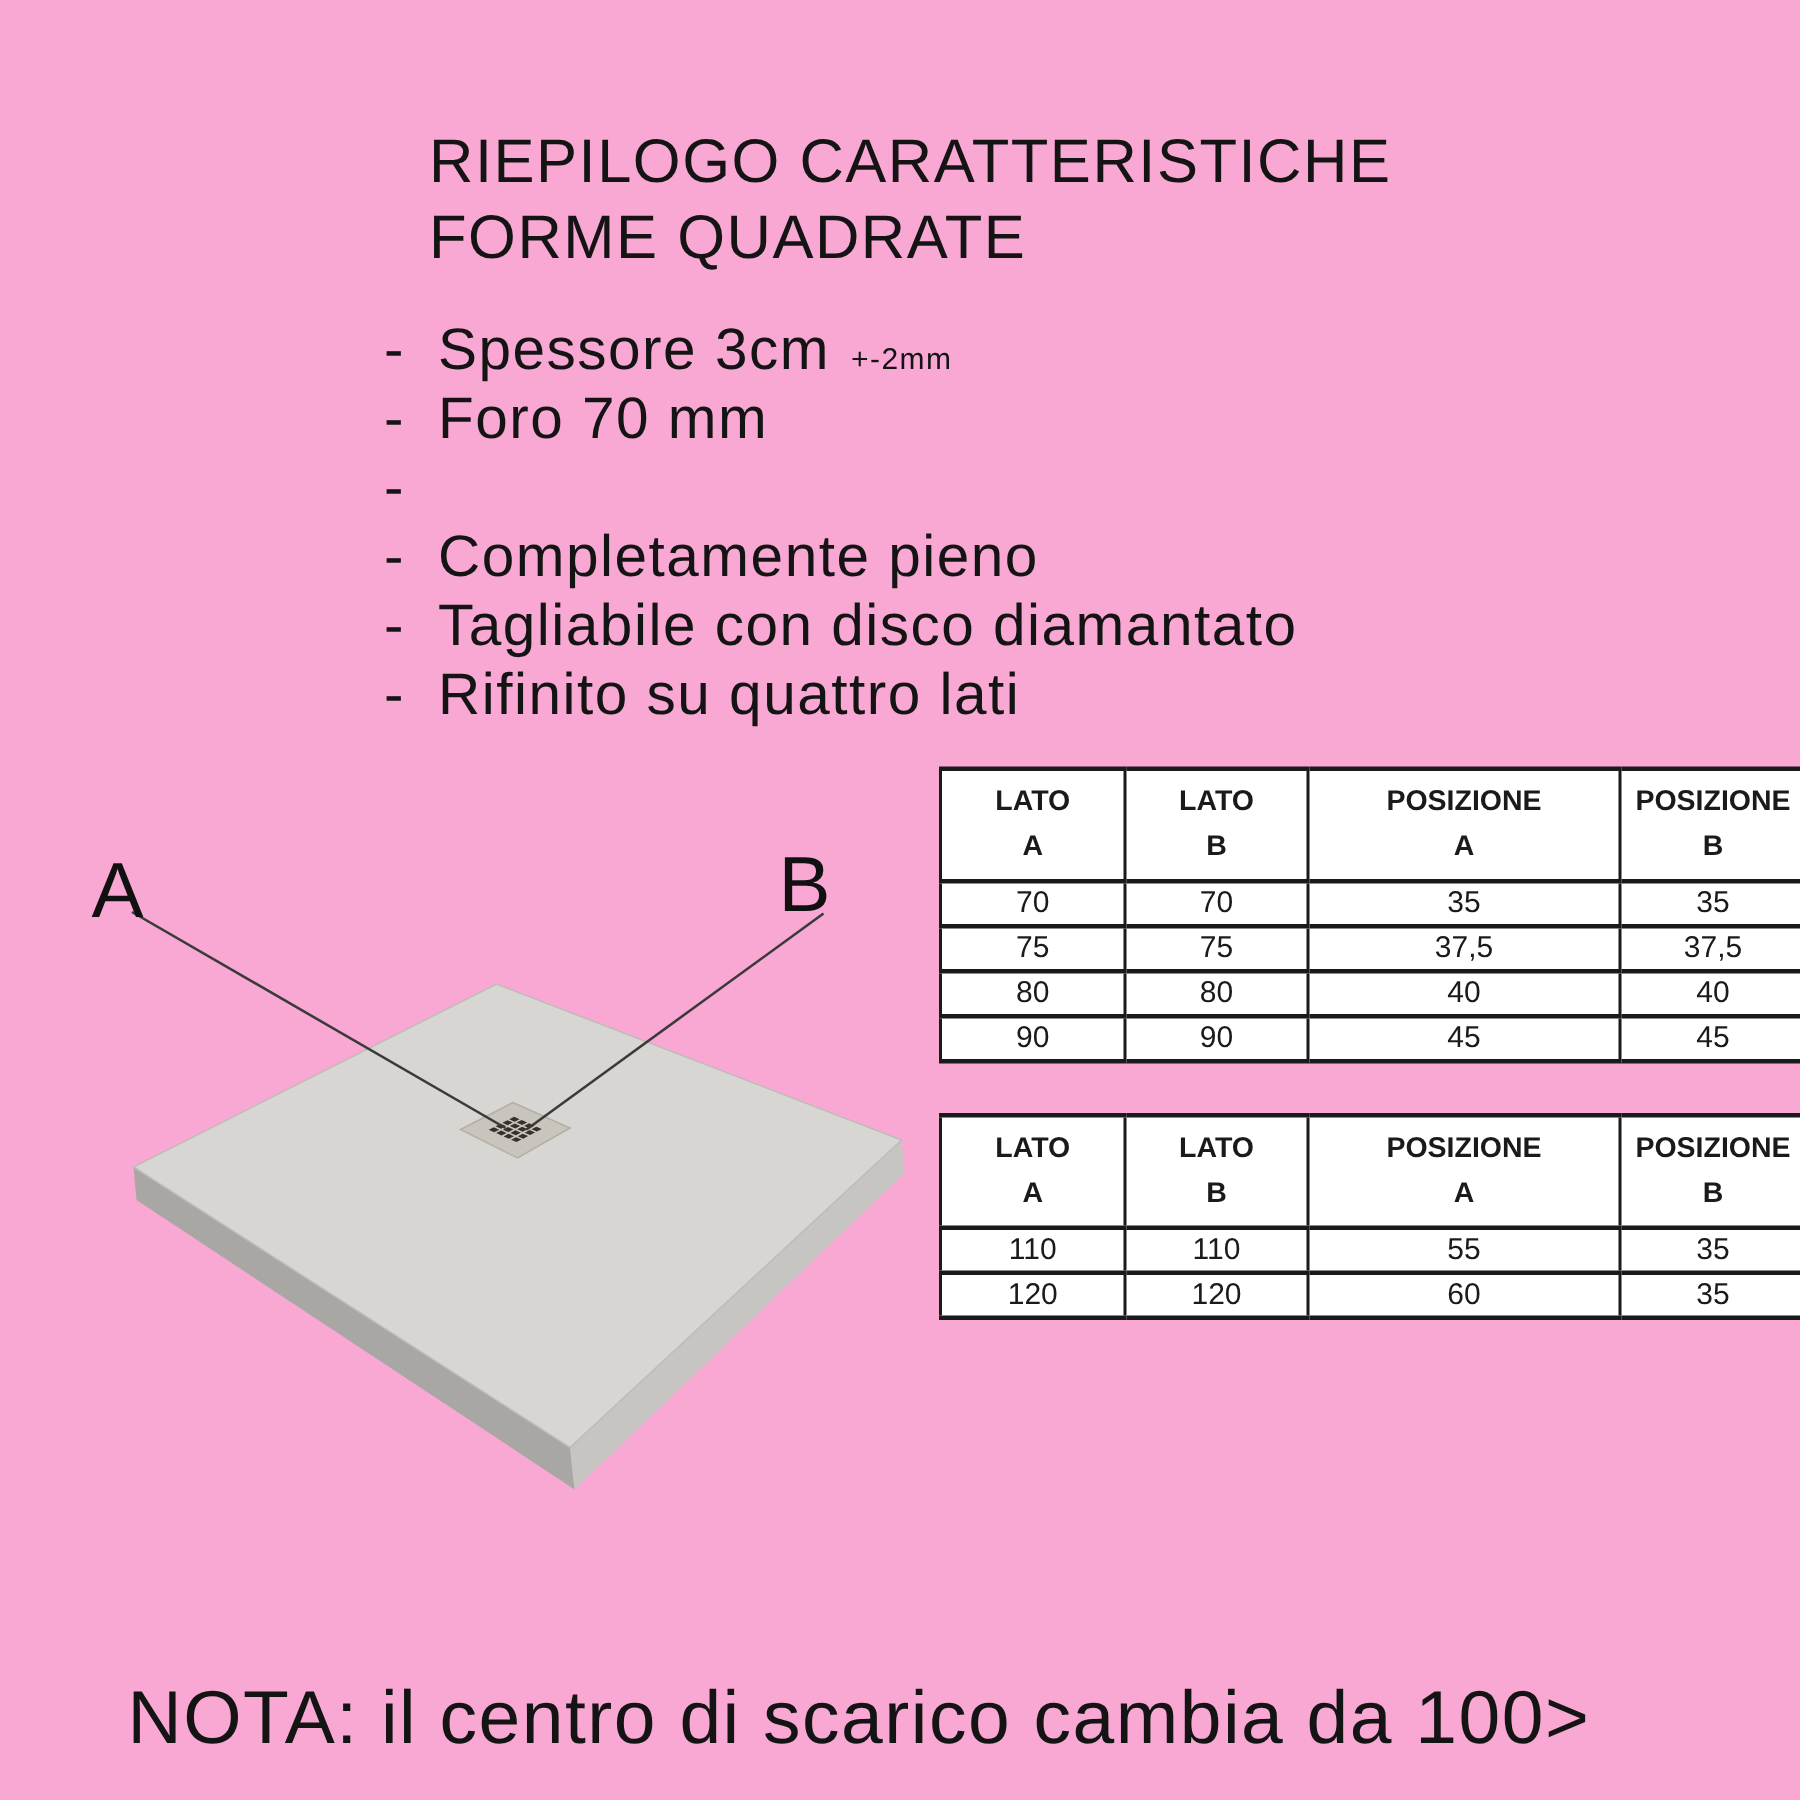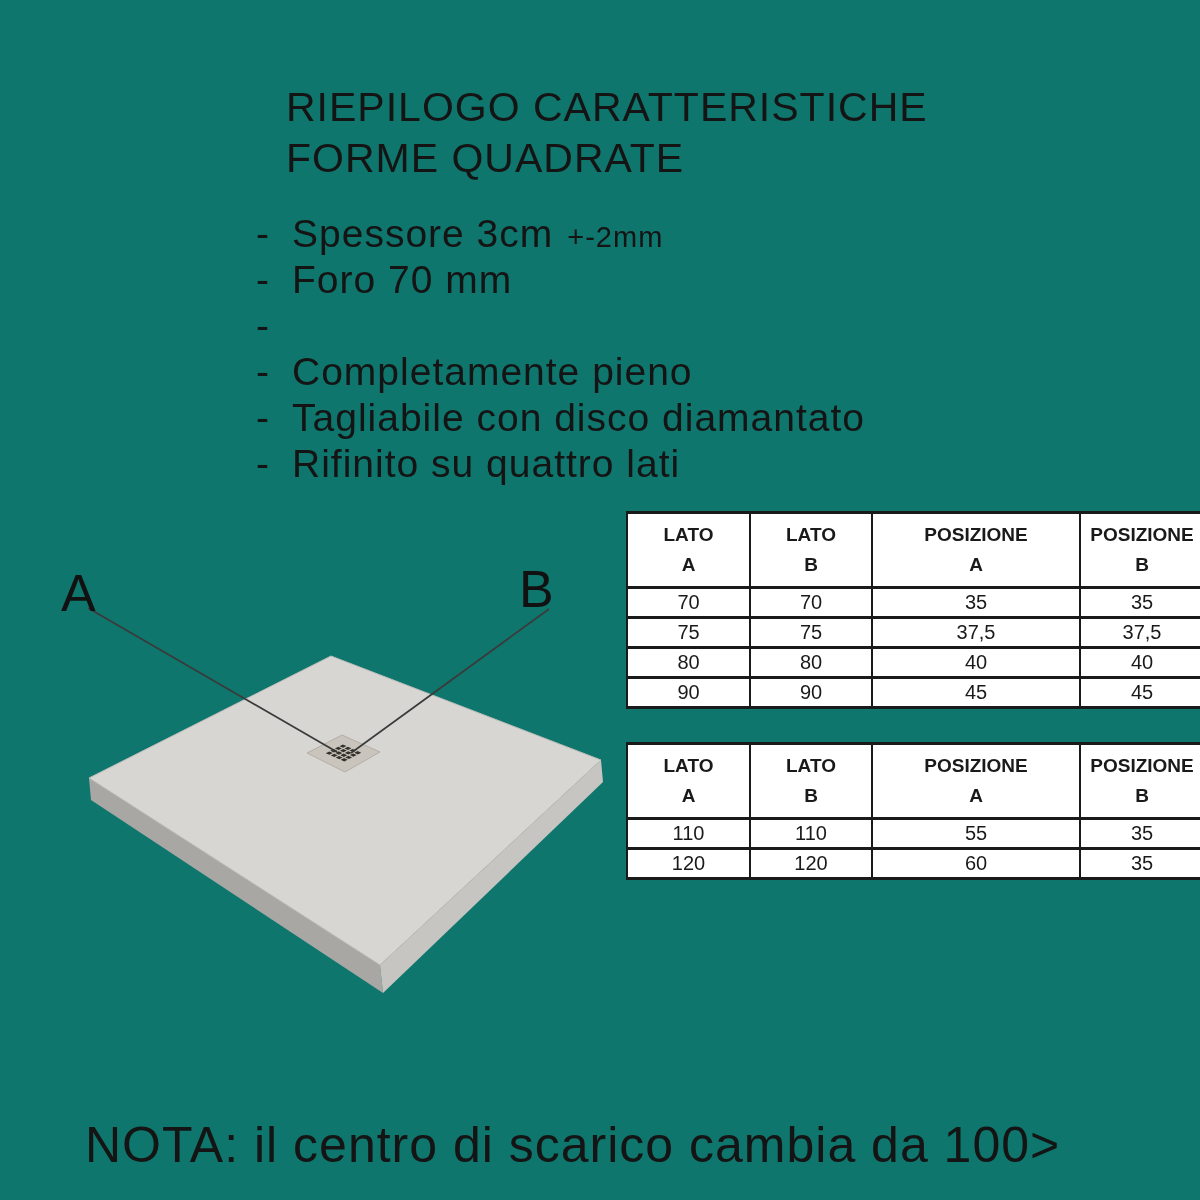--- a/index.html
+++ b/index.html
@@ -1,28 +1,28 @@
 <!DOCTYPE html>
 <html><head>
 <meta charset="utf-8">
 <style>
   html,body { margin:0; padding:0; background:#ffffff; }
   .canvas {
-    position:relative; width:1200px; height:1200px; background:#0f766e;
+    position:relative; width:1200px; height:1200px; background:#f9a8d4;
     font-family:"Liberation Sans", sans-serif; color:#111111; overflow:hidden;
   }
 
   
   .title { position:absolute; left:286px; top:82px; font-size:41px; line-height:51px; letter-spacing:1px; color:#141414; }
 
   
   .features { position:absolute; left:256px; top:212px; }
   .feature-item { display:flex; align-items:baseline; height:46px; font-size:39px; letter-spacing:1px; color:#141414; }
   .feature-dash { width:36px; flex:0 0 36px; }
-  .feature-suffix { font-size:29px; margin-left:14px; letter-spacing:1px; }
+  .feature-suffix { font-size:20px; margin-left:14px; letter-spacing:1px; }
 
   
   .diagram-svg { position:absolute; left:40px; top:545px; width:580px; height:470px; }
   .diagram-svg text { font-family:"Liberation Sans", sans-serif; font-size:52px; fill:#111111; }
 
   
   .spec-table { position:absolute; left:626px; border-collapse:collapse; table-layout:fixed; width:577px; }
   .spec-table th, .spec-table td {
     border-style:solid; border-color:#1a1a1a;
     border-top-width:3px; border-bottom-width:3px; border-left-width:2px; border-right-width:2px;

